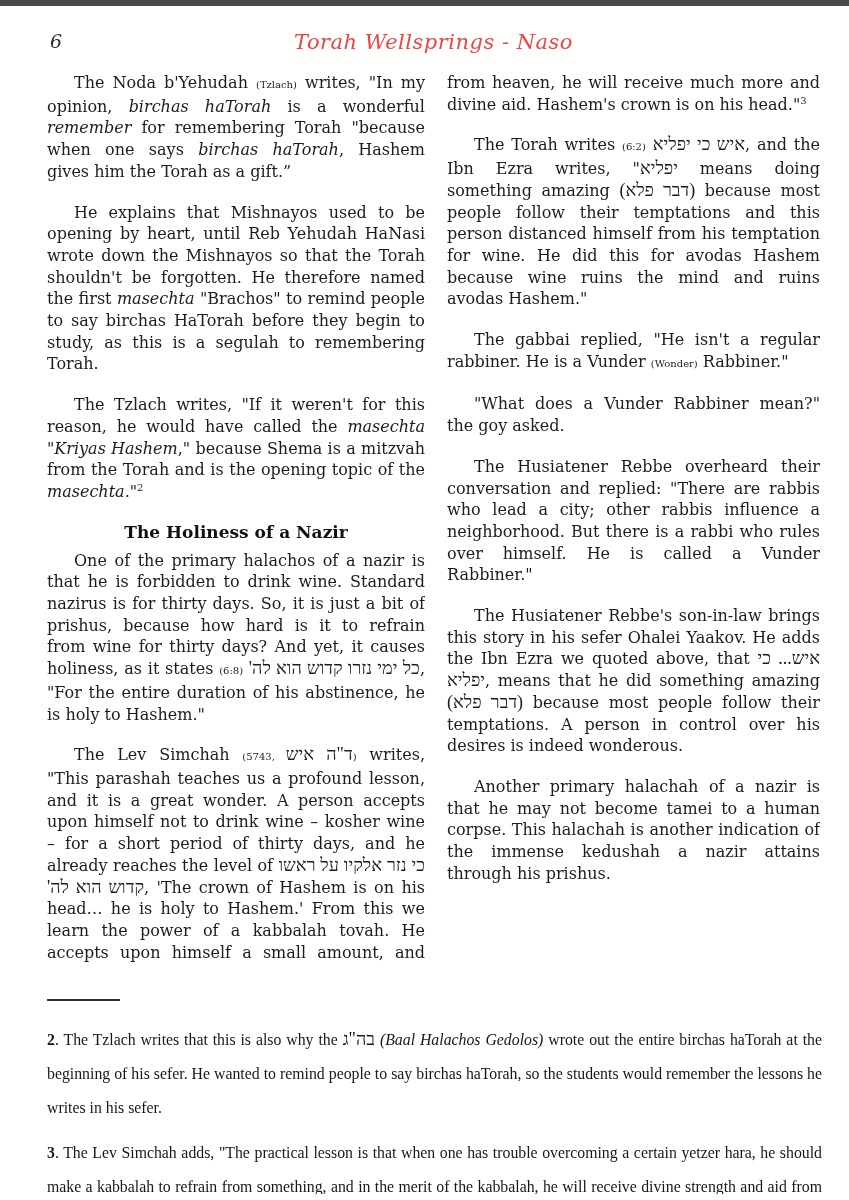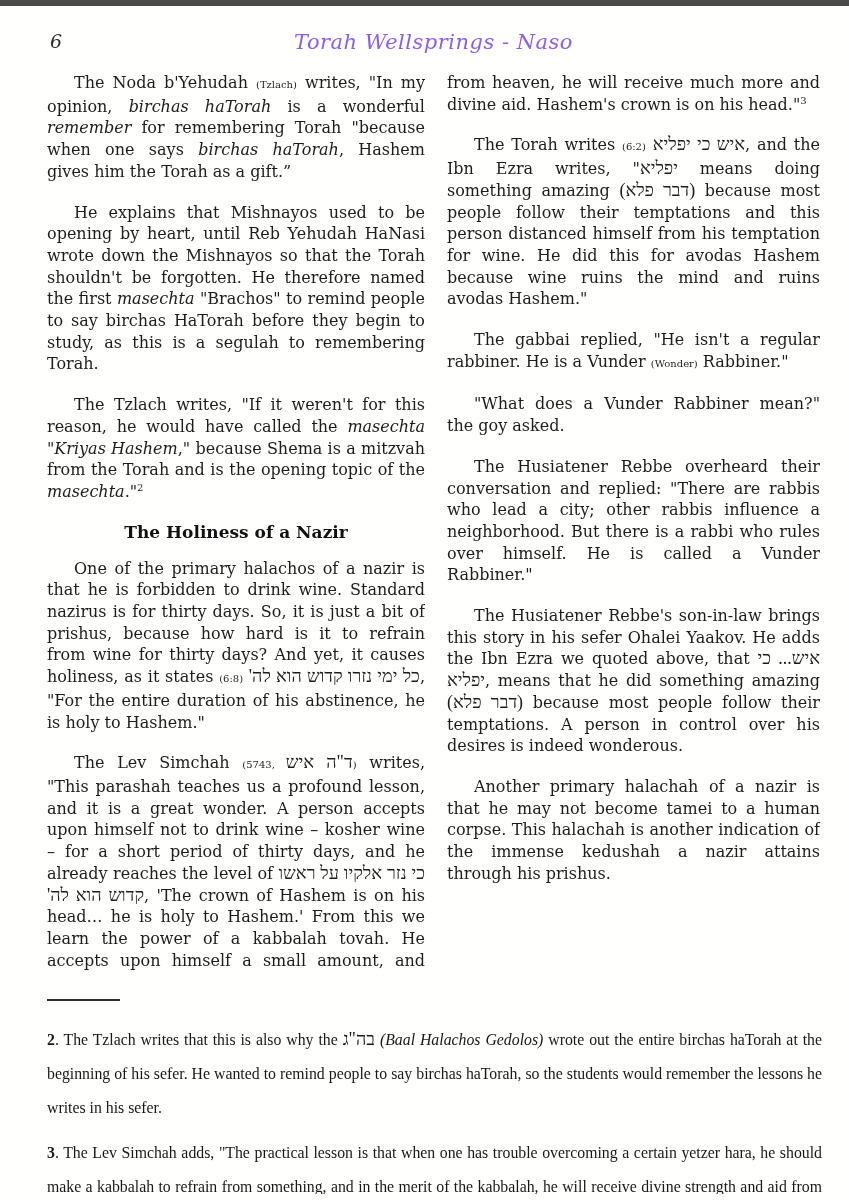--- a/index.html
+++ b/index.html
@@ -15,40 +15,40 @@
     position:absolute; top:0; left:0; right:0; height:6px;
     background:#4a4a4a;
   }
   .page-header { position:absolute; top:30px; left:47px; right:29px; height:28px; }
   .page-number {
     position:absolute; left:3px; top:0;
     font-style:italic; font-size:19px; color:#2a2a2a;
   }
   .page-title {
     text-align:center; font-style:italic; font-size:21px;
-    letter-spacing:0.5px; color:#8b5cf6;
+    letter-spacing:0.5px; color:#ef4444;
   }
   .body-columns {
     position:absolute; top:72px; left:47px; width:773px; height:920px;
     display:flex; gap:22px; overflow:hidden;
   }
   .col { overflow:hidden; }
   .col-left  { width:378px; }
   .col-right { width:373px; }
   .body-p {
     margin:0 0 19px 0;
     font-size:16px; line-height:21.7px;
     text-align:justify; text-indent:27px;
     hyphens:none;
   }
   .body-p.noindent { text-indent:0; }
   .body-p.continues { text-align-last:justify; }
   .section-heading {
     font-size:17px; font-weight:bold; text-align:center;
-    margin:7px 0 16px 0; color:#111;
+    margin:7px 0 8px 0; color:#111;
   }
   .run-i  { font-style:italic; }
   .run-sm { font-size:10px; }
   .run-he { font-family:Liberation Serif, serif; font-size:18px; unicode-bidi:isolate; }
   .run-sup{ vertical-align:super; font-size:10px; line-height:0; }
   .footnote-sep {
     position:absolute; left:47px; top:999px; width:73px; height:0;
     border-top:2px solid #2d2d2d;
   }
   .footnotes {

